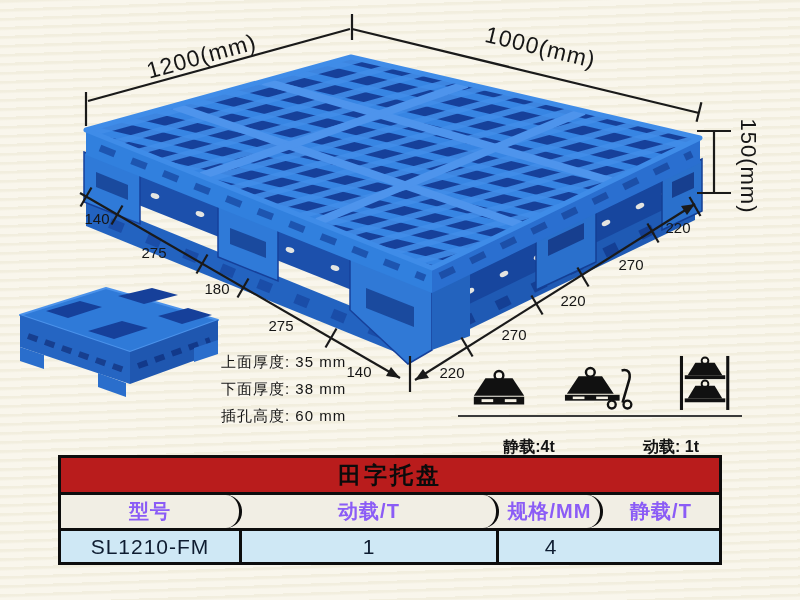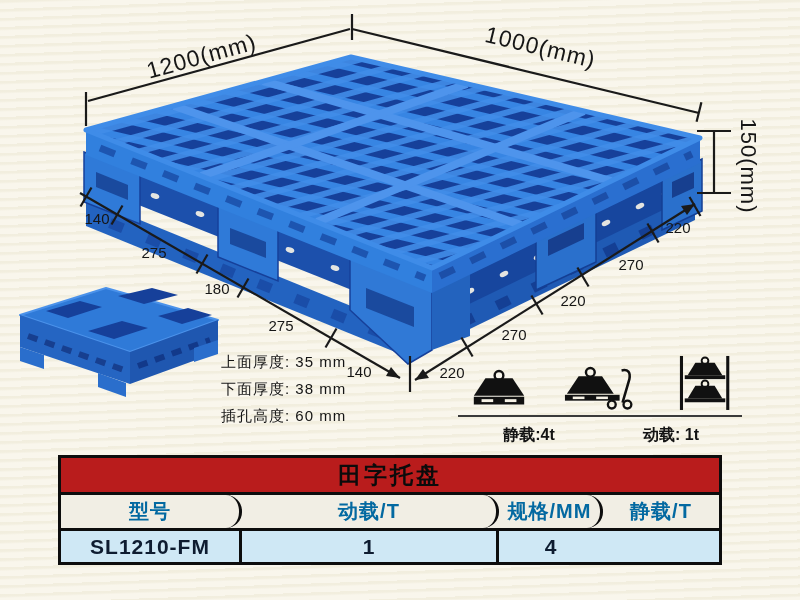--- a/index.html
+++ b/index.html
@@ -20,43 +20,43 @@
 
   .thickness {
     position:absolute; left:213px; top:348px;
     font-size:15px; font-weight:400; color:#141414;
     line-height:27px; letter-spacing:1px; white-space:nowrap;margin-left:8px;
   }
 
   .loads { position:absolute; left:458px; top:368px; width:284px; }
   .load-icons-row { display:flex; align-items:flex-end; justify-content:space-between; height:46px; padding:0 10px; }
   .load-line { height:2px; background:#3a3a3a; margin-top:1px; }
-  .load-captions { display:flex; justify-content:space-between; margin-top:8px; font-size:16px; font-weight:700; color:#141414; white-space:nowrap; }
+  .load-captions { display:flex; justify-content:space-between; margin-top:20px; font-size:16px; font-weight:700; color:#141414; white-space:nowrap; }
   .load-captions span { flex:1; text-align:center; }
 
   .spec-table {
     position:absolute; left:58px; top:455px; width:664px;
     border:3px solid #0d0d0d; background:#f1eee4; color:#0e1c30;
   }
   .t-title {
     height:37px; display:flex; align-items:center; justify-content:center;
     font-size:23px; font-weight:700; letter-spacing:3px;
     background:#b91c1c; border-bottom:3px solid #0d0d0d; color:#0b0b0b;
   }
   .t-row { display:grid; grid-template-columns:181px 257px 104px 116px; }
   .t-head { border-bottom:3px solid #0d0d0d; background:#f1eee4; }
   .t-data { background:#cfe8f5; }
   .t-cell {
     display:flex; align-items:center; justify-content:center;
     height:33px; font-size:20px; border-right:3px solid #0d0d0d;
     letter-spacing:1px; white-space:nowrap;
   }
   .t-cell:last-child { border-right:none;text-align:right; }
-  .t-head .t-cell { font-weight:700; color:#0369a1;border-radius:16px; }
-  .t-data .t-cell { height:31px; font-weight:700; font-size:21px; }
+  .t-head .t-cell { font-weight:700; color:#8b5cf6;border-radius:16px; }
+  .t-data .t-cell { height:31px; font-weight:400; font-size:21px; }
 </style>
 </head>
 <body>
 
 <div class="stage">
 
   <svg class="scene-svg" width="800" height="600" viewBox="0 0 800 600">
     <defs>
       <clipPath id="deckClip">
           <polygon points="351,57 700,138 432,268 86,130"></polygon>

